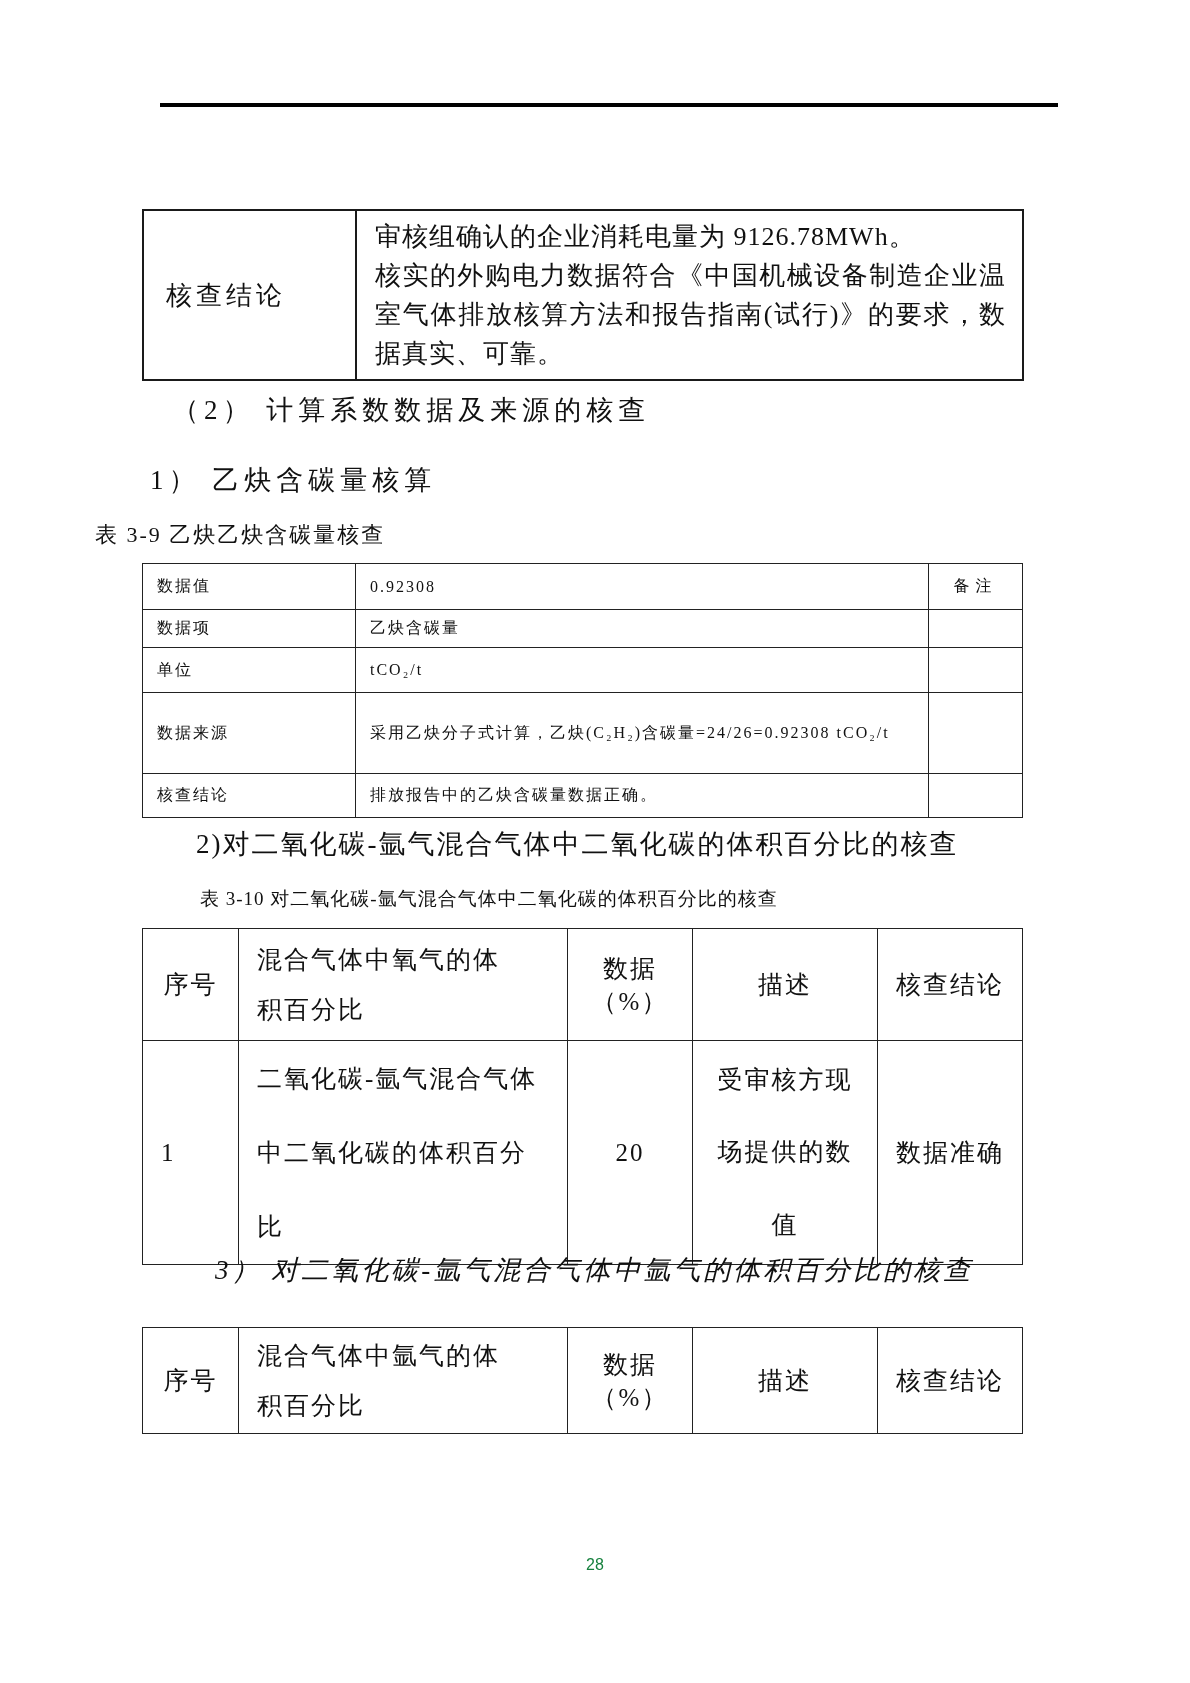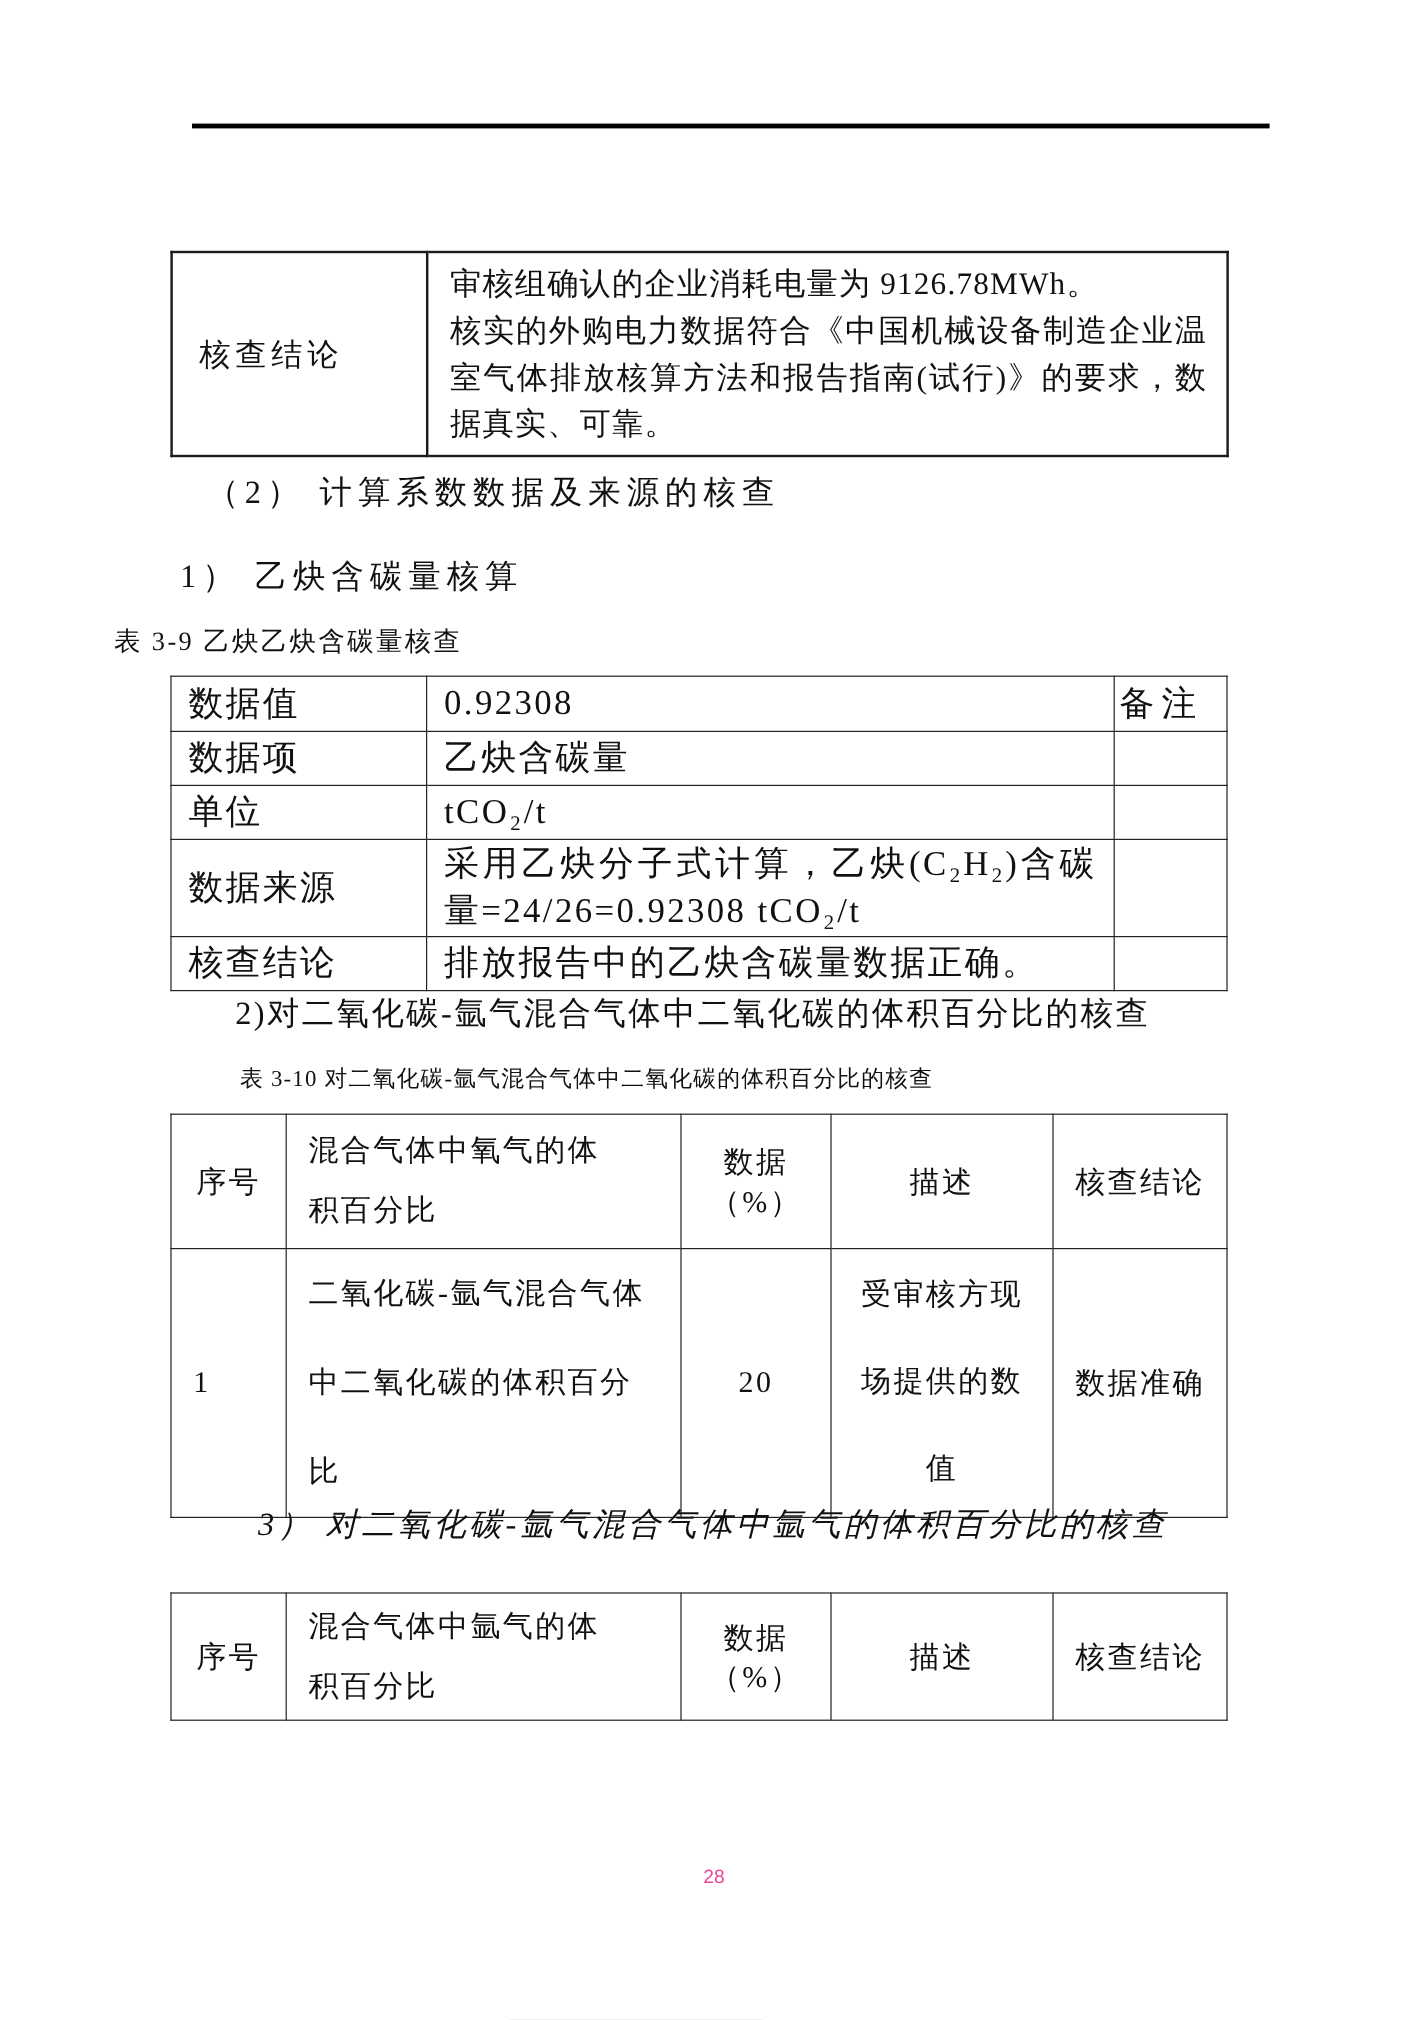--- a/index.html
+++ b/index.html
@@ -32,42 +32,42 @@
   .h-acetylene { left:150px; top:462px; letter-spacing:5px; }
   .h-co2 { left:196px; top:826px; letter-spacing:2px; }
   .h-argon { left:215px; top:1252px; letter-spacing:3px;font-style:italic; }
   .caption { position:absolute; text-align:left; white-space:nowrap; }
   .cap39 { left:95px; top:520px; width:880px; font-size:22px; letter-spacing:2px; }
   .cap310 { left:200px; top:886px; width:880px; font-size:19px; letter-spacing:1px; }
   .cap312 { left:192px; top:1283px; width:880px; font-size:19px; letter-spacing:1px; }
 
   
   .t39 { left:142px; top:563px; width:880px; }
-  .t39 td { font-size:29px; letter-spacing:2px; padding:2px 14px; }
+  .t39 td { font-size:16px; letter-spacing:2px; padding:2px 14px; }
   .t39 .r1 { height:46px; } .t39 .r2 { height:38px; } .t39 .r3 { height:45px;padding-left:12px; }
   .t39 .r4 { height:81px; } .t39 .r5 { height:44px; }
-  .t39 .note-col { padding:2px 4px; letter-spacing:6px; }
+  .t39 .note-col { text-align:center; padding:2px 4px; letter-spacing:6px; }
   .t39 .src { line-height:1.35; padding-top:1px; padding-bottom:1px;margin-top:16px; }
 
   
   .t310 { left:142px; top:928px; width:880px; }
   .t312 { left:142px; top:1327px; width:880px; }
   .t310 th, .t310 td, .t312 th { font-size:25px; letter-spacing:2px;margin-left:19px; }
   .t310 .hdr { height:112px; }
   .t310 .datarow { height:165px; }
   .t312 .hdr { height:106px; }
   th.center, td.center { text-align:center; }
   .col2 { text-align:left; padding-left:18px; }
   .wrap9  { display:block; max-width:250px; line-height:2.0; }
   .wrap10 { display:block; max-width:282px; line-height:2.95; }
   .wrap5  { display:block; max-width:138px; line-height:2.9; margin:0 auto; text-align:center; }
 
   .page-num {
     position:absolute; left:0; top:1556px; width:1190px; text-align:center;
-    font-family:"Liberation Sans","DejaVu Sans",sans-serif; font-size:16px; color:#ec4899;
+    font-family:"Liberation Sans","DejaVu Sans",sans-serif; font-size:16px; color:#15803d;
   }
 </style>
 </head>
 <body>
 
 <div class="page">
 
   <div class="header-rule"></div>
 
   <table class="tbl t-review">

